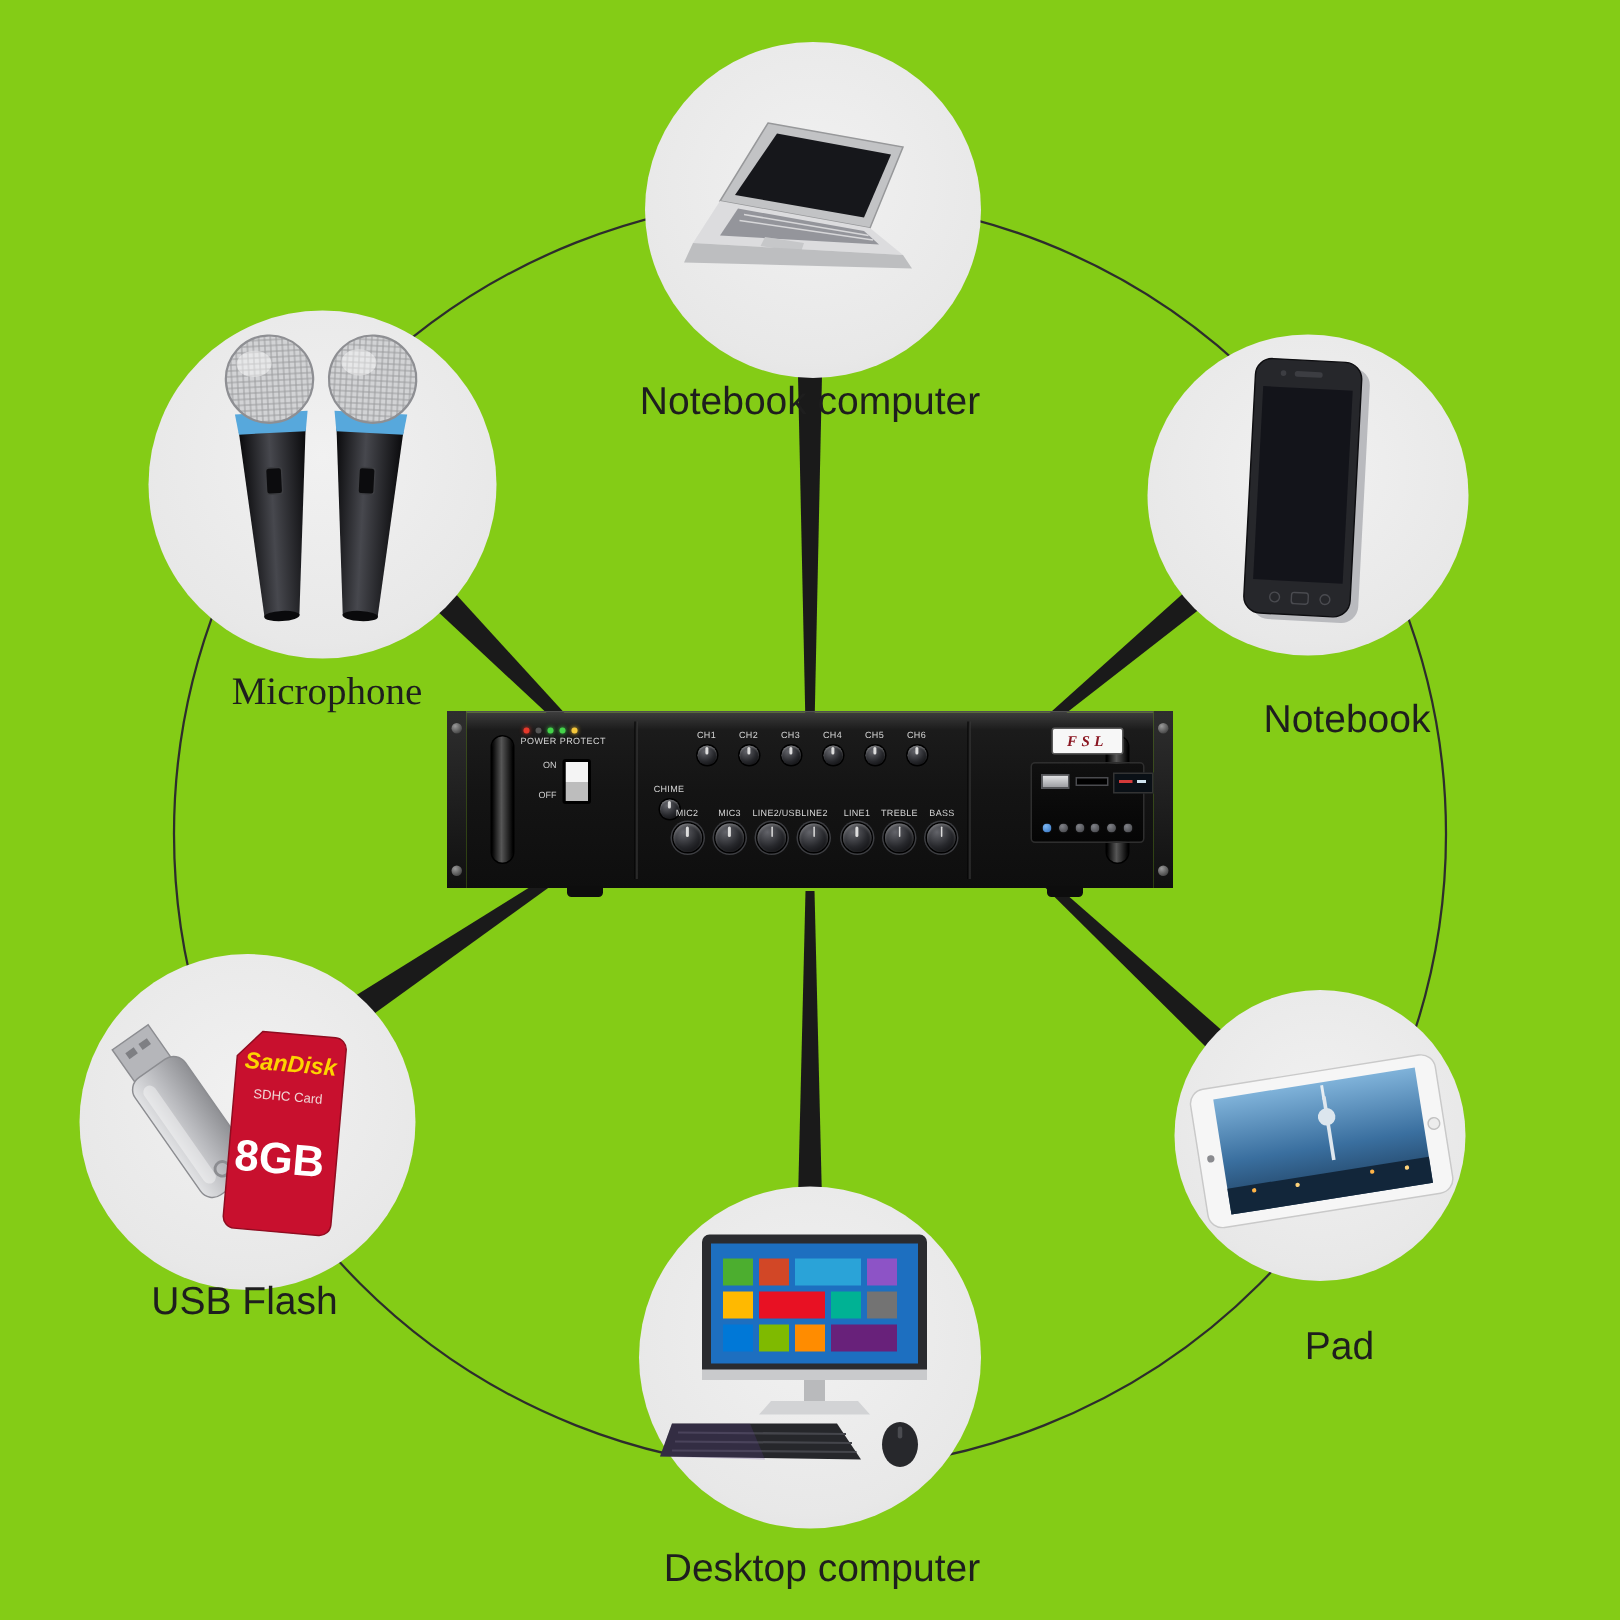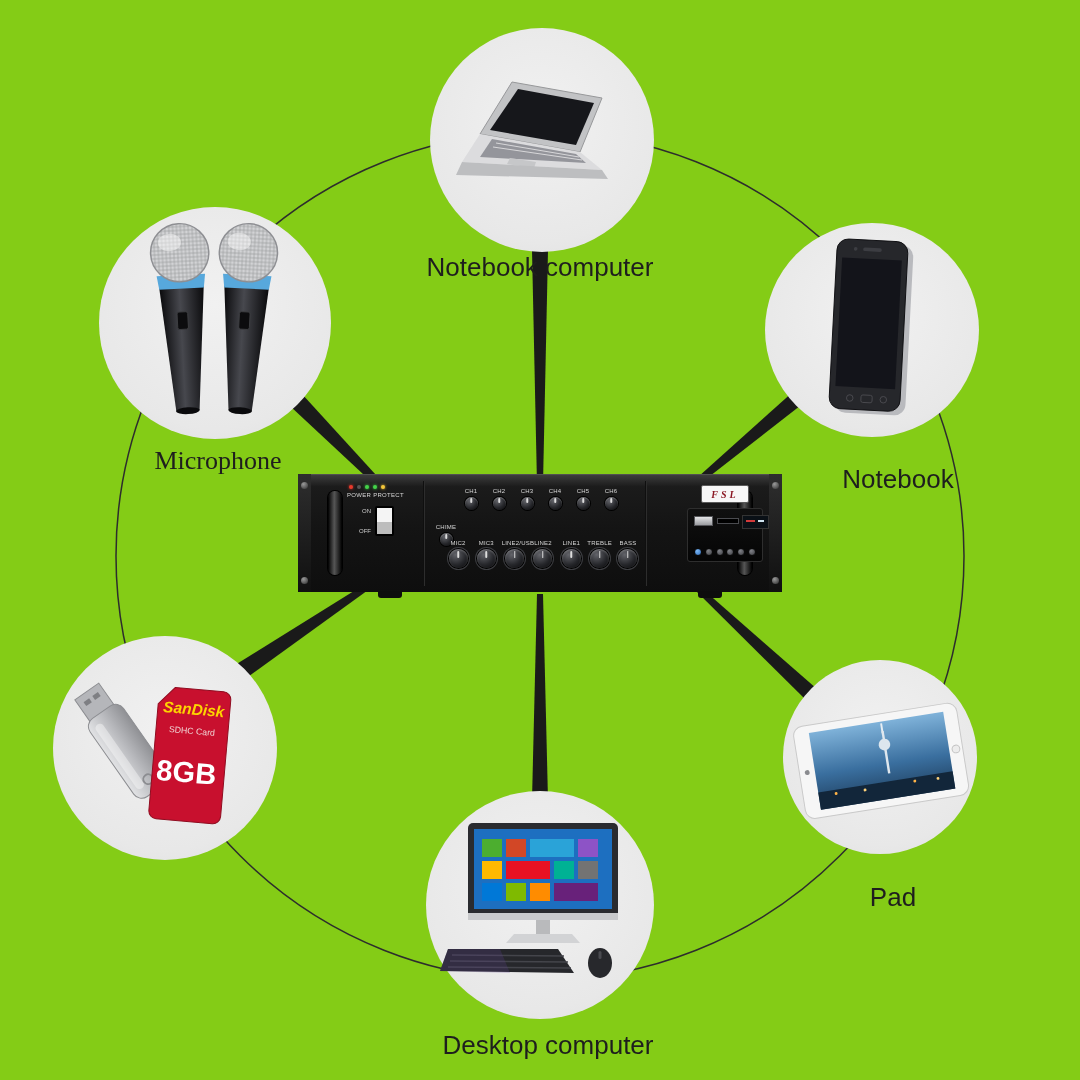--- a/index.html
+++ b/index.html
@@ -195,20 +195,21 @@
         <circle cx="65" cy="130" r="5" fill="none" stroke="#8c8d91" stroke-width="2"></circle>
       </g>
       <g transform="rotate(5 125 100)">
         <path d="M104,32 H154 A8,8 0 0 1 162,40 V160 A8,8 0 0 1 154,168 H96 A8,8 0 0 1 88,160 V50 Z" fill="#c8102e" stroke="#8f0c20"></path>
         <text x="125" y="58" text-anchor="middle" font-size="16" font-style="italic" font-weight="bold" fill="#fdd400">SanDisk</text>
         <text x="125" y="78" text-anchor="middle" font-size="9" fill="#f0d5d5">SDHC Card</text>
         <text x="123" y="128" text-anchor="middle" font-size="30" font-weight="bold" fill="#ffffff">8GB</text>
       </g>
     </svg>
   </div>
+  <div class="label label-usb">USB Flash</div>
 
   <div class="node node-desktop">
     <svg width="200" height="168" viewBox="0 0 200 168">
       <rect x="28" y="2" width="150" height="96" rx="5" fill="#2a2b2f"></rect>
       <rect x="34" y="8" width="138" height="80" fill="#1d6fc0"></rect>
       <g>
         <rect x="42" y="18" width="20" height="18" fill="#4cae2f"></rect>
           <rect x="66" y="18" width="20" height="18" fill="#d24726"></rect>
         <rect x="90" y="18" width="44" height="18" fill="#2aa3d8"></rect>
           <rect x="138" y="18" width="20" height="18" fill="#8d53c6"></rect>

